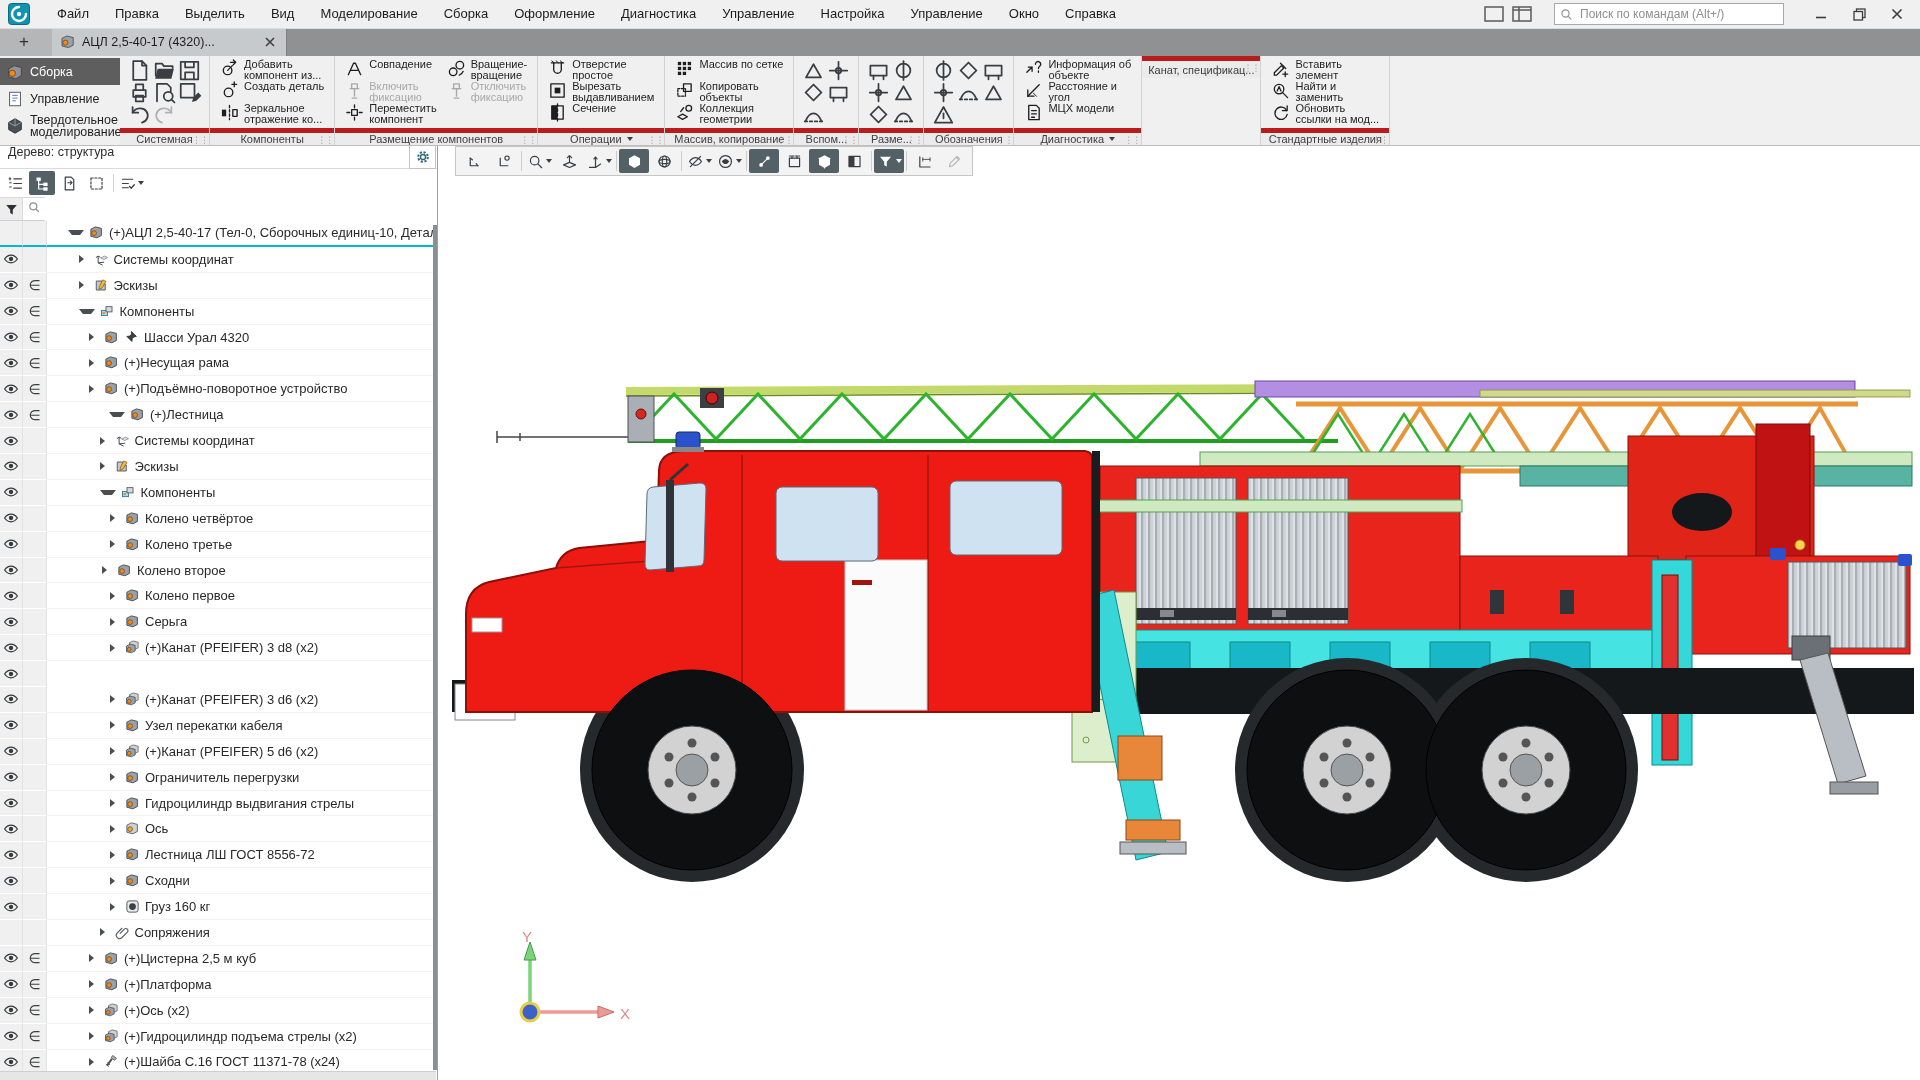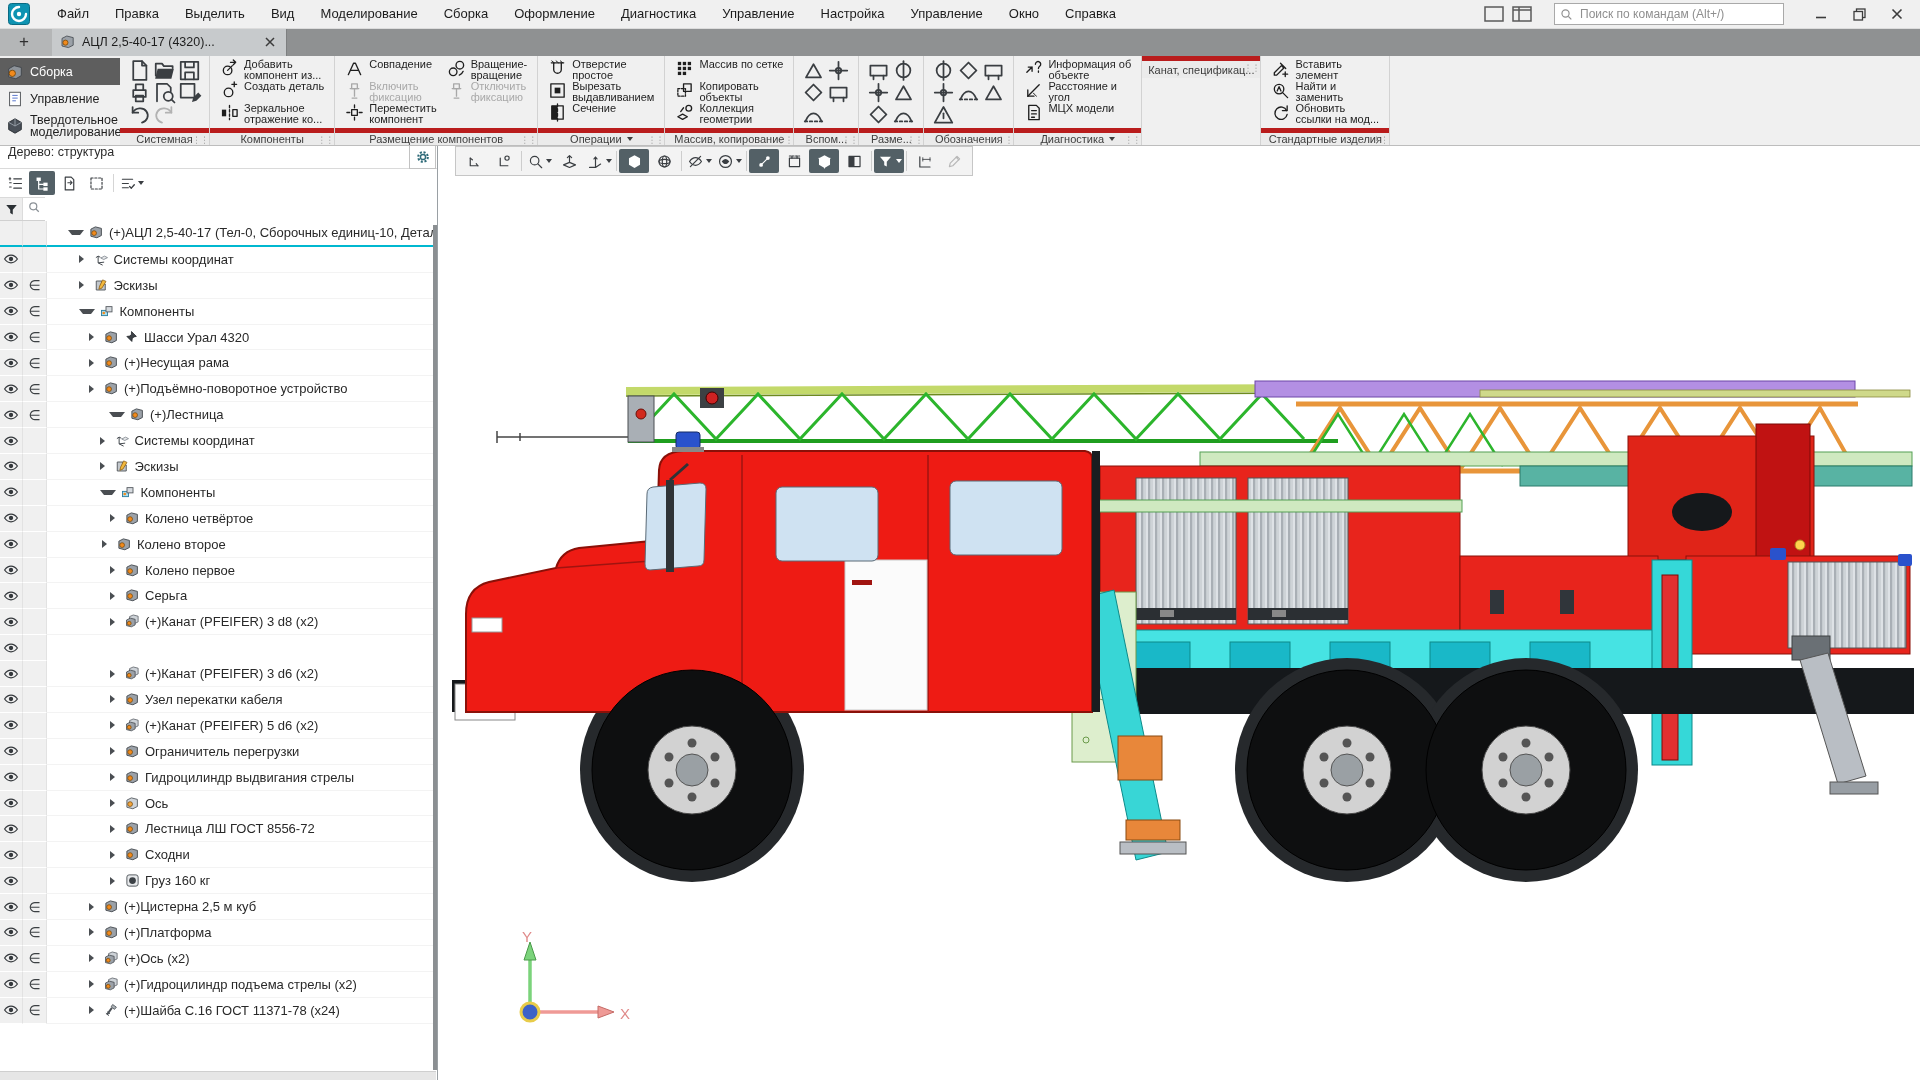--- a/index.html
+++ b/index.html
@@ -1058,20 +1058,40 @@
     </div>
       </div>
       <div class="trow">
     <div class="gut g1">
           <svg class="icn" viewBox="0 0 20 20">
             <path d="M2 10c2.2-3.2 5-4.8 8-4.8s5.8 1.6 8 4.8c-2.2 3.2-5 4.8-8 4.8S4.2 13.2 2 10z" fill="none" stroke="#34383c" stroke-width="1.5"></path>
             <circle cx="10" cy="10" r="2.7" fill="#34383c"></circle>
           </svg>
         </div>
     <div class="gut g2"></div>
+    <div class="t-body" style="padding-left:63px">
+      <span class="exp-r"></span>
+      <span class="t-icn">
+            <svg class="icn" viewBox="0 0 20 20">
+              <path fill="#9ba1a8" stroke="#40454b" stroke-width="1.2" d="M2.5 5.5L8.5 2.5l8 2v9.5l-6 3-8-2z"></path>
+              <circle cx="6.8" cy="10.8" r="3.2" fill="#f28a1c" stroke="#7a4a08"></circle>
+            </svg>
+          </span>
+
+      <span>Колено третье</span>
+    </div>
+      </div>
+      <div class="trow">
+    <div class="gut g1">
+          <svg class="icn" viewBox="0 0 20 20">
+            <path d="M2 10c2.2-3.2 5-4.8 8-4.8s5.8 1.6 8 4.8c-2.2 3.2-5 4.8-8 4.8S4.2 13.2 2 10z" fill="none" stroke="#34383c" stroke-width="1.5"></path>
+            <circle cx="10" cy="10" r="2.7" fill="#34383c"></circle>
+          </svg>
+        </div>
+    <div class="gut g2"></div>
     <div class="t-body" style="padding-left:55px">
       <span class="exp-r"></span>
       <span class="t-icn">
             <svg class="icn" viewBox="0 0 20 20">
               <path fill="#9ba1a8" stroke="#40454b" stroke-width="1.2" d="M2.5 5.5L8.5 2.5l8 2v9.5l-6 3-8-2z"></path>
               <circle cx="6.8" cy="10.8" r="3.2" fill="#f28a1c" stroke="#7a4a08"></circle>
             </svg>
           </span>
 
       <span>Колено второе</span>
@@ -1320,20 +1340,34 @@
     <div class="t-body" style="padding-left:63px">
       <span class="exp-r"></span>
       <span class="t-icn">
             <svg class="icn" viewBox="0 0 20 20">
               <rect x="2.5" y="2.5" width="15" height="15" rx="3" fill="#e8eaec" stroke="#565b61" stroke-width="1.3"></rect>
               <circle cx="10" cy="10" r="4.5" fill="#3c4146"></circle>
             </svg>
           </span>
 
       <span>Груз 160 кг</span>
+    </div>
+      </div>
+      <div class="trow">
+    <div class="gut g1"></div>
+    <div class="gut g2"></div>
+    <div class="t-body" style="padding-left:52.5px">
+      <span class="exp-r"></span>
+      <span class="t-icn">
+            <svg class="icn" viewBox="0 0 20 20">
+              <path fill="none" stroke="#5a5f65" stroke-width="1.6" d="M6.5 11.5l6-6a2.8 2.8 0 0 1 4 4l-7.5 7.5a4.4 4.4 0 0 1-6.2-6.2l6.8-6.8"></path>
+            </svg>
+          </span>
+
+      <span>Сопряжения</span>
     </div>
       </div>
       <div class="trow">
     <div class="gut g1">
           <svg class="icn" viewBox="0 0 20 20">
             <path d="M2 10c2.2-3.2 5-4.8 8-4.8s5.8 1.6 8 4.8c-2.2 3.2-5 4.8-8 4.8S4.2 13.2 2 10z" fill="none" stroke="#34383c" stroke-width="1.5"></path>
             <circle cx="10" cy="10" r="2.7" fill="#34383c"></circle>
           </svg>
         </div>
     <div class="gut g2">∈</div>

